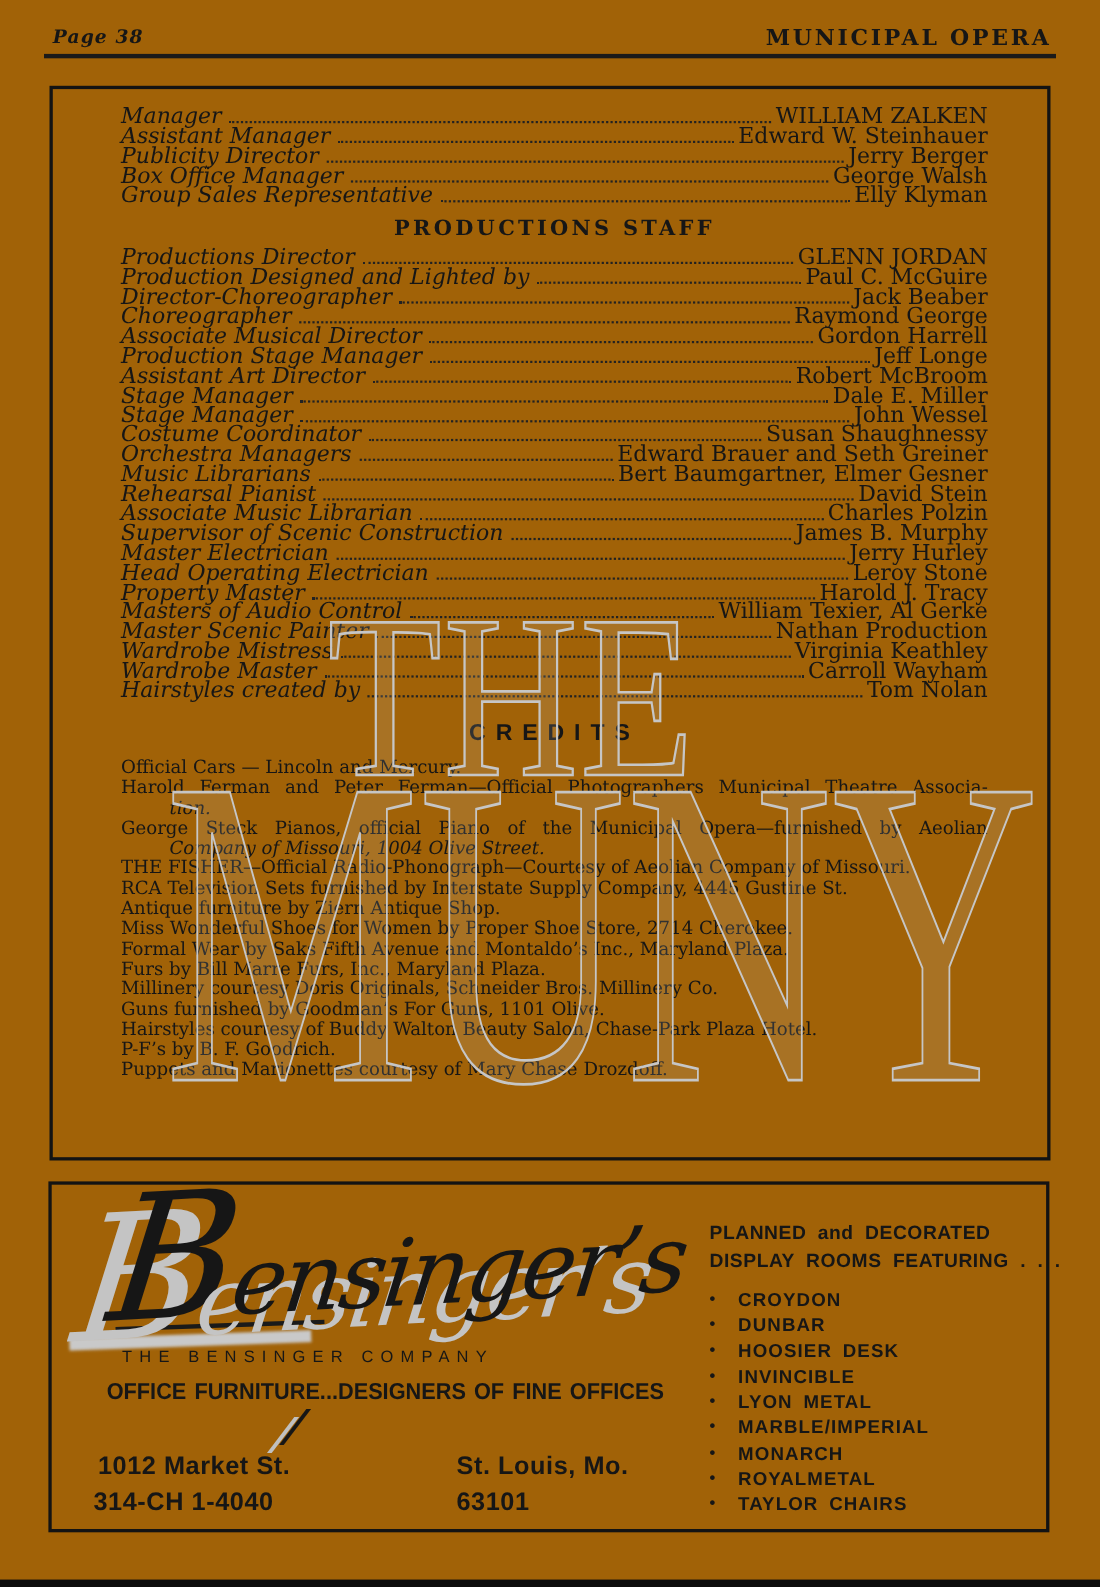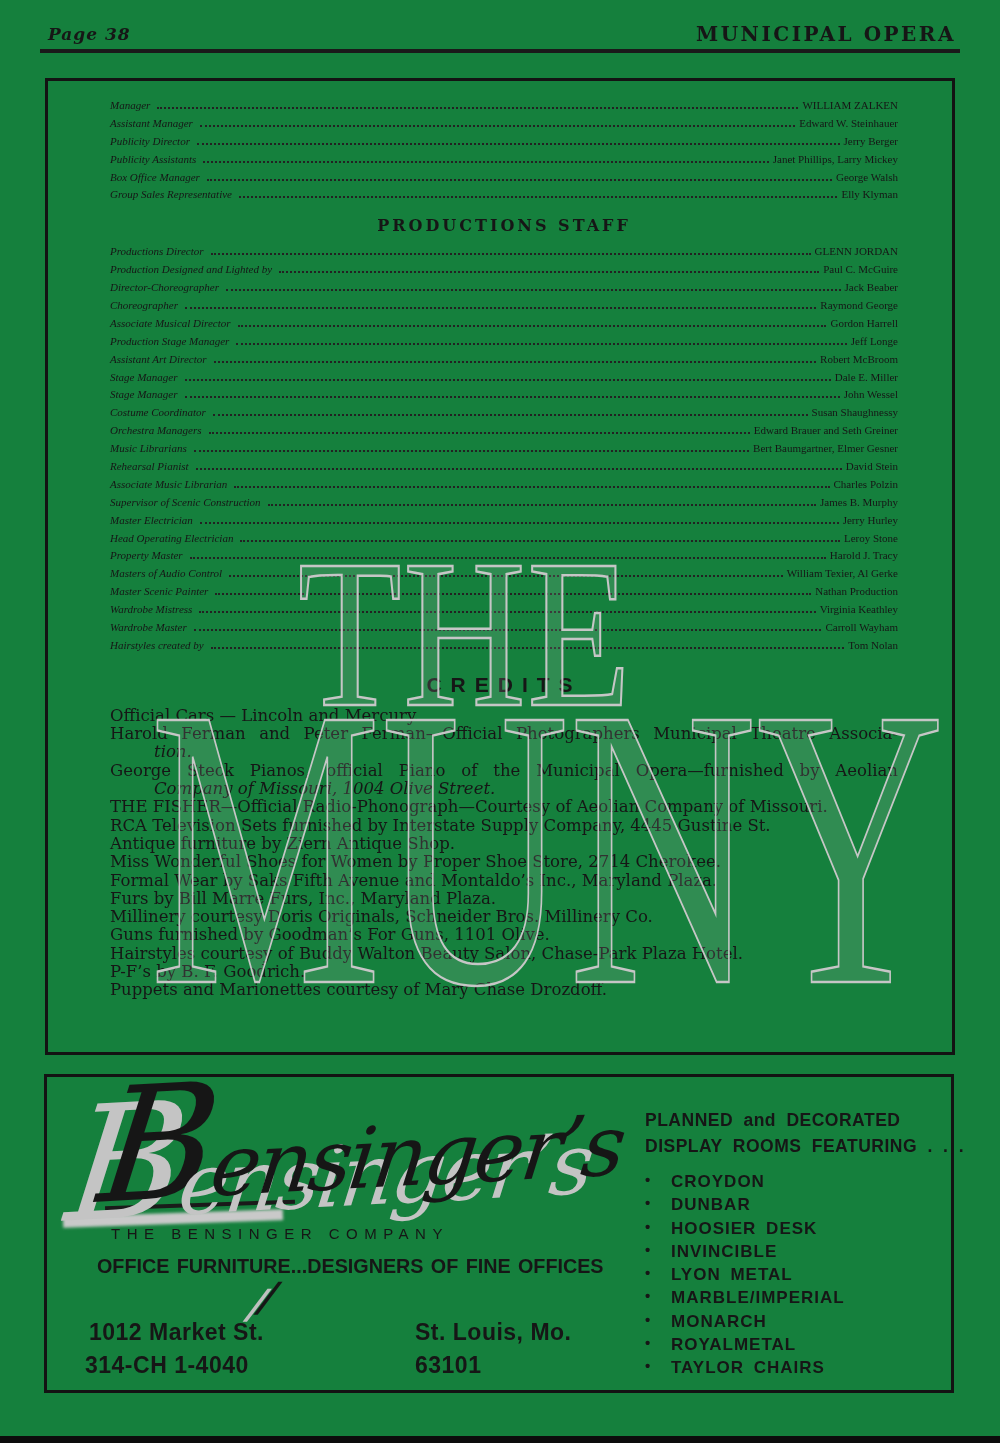--- a/index.html
+++ b/index.html
@@ -1,35 +1,35 @@
 <!DOCTYPE html>
 <html><head>
 <meta charset="utf-8">
 <style>
   html,body{margin:0;padding:0;background:#888;}
-  .page{position:relative;width:1000px;height:1443px;background:#15803d;overflow:hidden;
+  .page{position:relative;width:1000px;height:1443px;background:#a16207;overflow:hidden;
         font-family:"DejaVu Serif",serif;color:#161616;margin:0 auto;}
 
   
   .page-label{position:absolute;top:24px;left:48px;font:bold italic 17px "DejaVu Serif",serif;letter-spacing:1px;}
   .publication{position:absolute;top:22px;right:44px;font:bold 20px "DejaVu Serif",serif;letter-spacing:2.5px;}
   .header-rule{position:absolute;top:49px;left:40px;right:40px;height:4px;background:#1a1a1a;}
 
   
   .staff-box{position:absolute;left:45px;top:78px;width:910px;height:977px;border:3px solid #131313;
              box-sizing:border-box;background:transparent;}
   .staff-inner{padding:16px 54px 0 62px;}
   .exec-heading{font-family:"Liberation Sans",sans-serif;font-weight:bold;font-size:20.5px;line-height:25px;
                 text-align:center;letter-spacing:.2px;margin:0 0 4px 0;}
-  .prod-heading{font-family:"DejaVu Serif",serif;font-weight:bold;font-size:16px;line-height:24px;
+  .prod-heading{font-family:"DejaVu Serif",serif;font-weight:bold;font-size:19px;line-height:24px;
                 text-align:center;letter-spacing:3px;margin:10px 0 5px 0;}
   .credits-heading{font-family:"Liberation Sans",sans-serif;font-weight:bold;font-size:21px;line-height:26px;
                    text-align:center;letter-spacing:9px;margin:17px 0 9px 0;}
 
-  .staff-rows{font-size:11px;font-family:Liberation Serif, serif;}
+  .staff-rows{font-size:20px;}
   .srow{display:flex;align-items:baseline;height:17.9px;line-height:17.9px;}
   .role{font-style:italic;white-space:nowrap;}
   .leader{flex:1 1 auto;min-width:18px;border-bottom:2px dotted #222;margin:0 4px 1px 7px;height:1px;}
   .sname{white-space:nowrap;}
 
   .credits{font-size:16.5px;line-height:17.3px;}
   .cline{margin-bottom:1px;}
   .cline.cont{padding-left:44px;font-style:italic;}
   .cline.just{text-align:justify;text-align-last:justify;}
 
@@ -99,25 +99,20 @@
             <span class="leader"></span>
             <span class="sname">Edward W. Steinhauer</span>
           </div>
 
           <div class="srow">
             <span class="role">Publicity Director</span>
             <span class="leader"></span>
             <span class="sname">Jerry Berger</span>
           </div>
 
-          <div class="srow">
-            <span class="role">Publicity Assistants</span>
-            <span class="leader"></span>
-            <span class="sname">Janet Phillips, Larry Mickey</span>
-          </div>
 
           <div class="srow">
             <span class="role">Box Office Manager</span>
             <span class="leader"></span>
             <span class="sname">George Walsh</span>
           </div>
 
           <div class="srow">
             <span class="role">Group Sales Representative</span>
             <span class="leader"></span>

